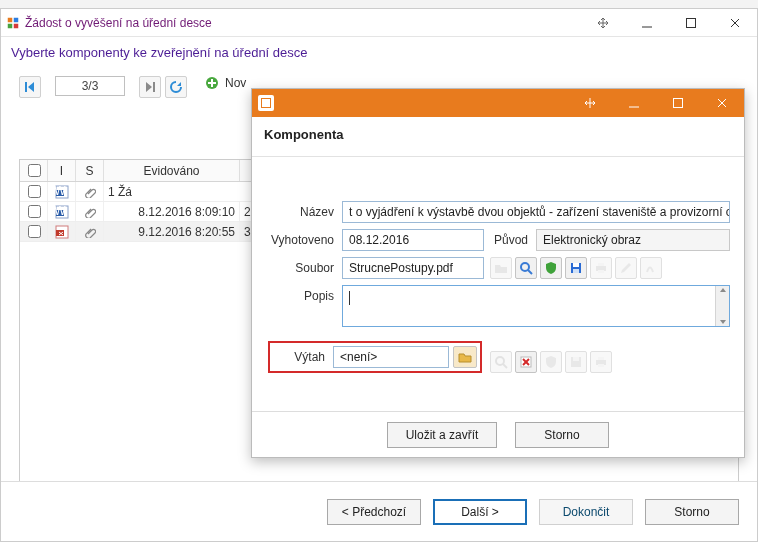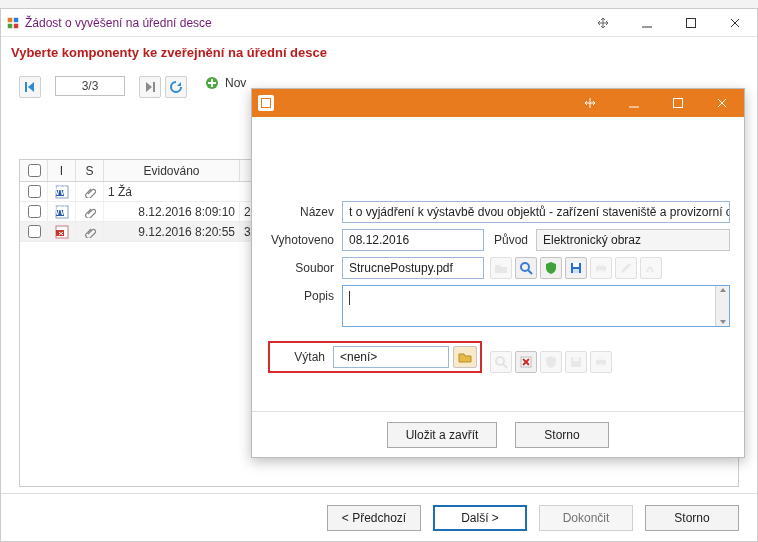--- a/index.html
+++ b/index.html
@@ -8,21 +8,21 @@
 
   
   .parent-window { position: absolute; left: 0; top: 8px; width: 758px; height: 534px; background: #fff; border: 1px solid #ccc; }
   .p-titlebar { height: 28px; display: flex; align-items: center; border-bottom: 1px solid #e5e5e5; }
   .p-title-icon { width: 12px; height: 12px; margin: 0 6px; }
   .p-title { color: #701a75; font-size: 12px; flex: 0 0 auto; margin-right: auto; }
   .p-winbtns { display: flex; }
   .p-winbtn { width: 44px; height: 28px; display: flex; align-items: center; justify-content: center; color: #444; }
   .p-winbtn svg { width: 12px; height: 12px; }
 
-  .p-heading { font-weight: bold; font-size: 13px; padding: 8px 20px 12px 10px; color: #b91c1c; }
+  .p-heading { font-weight: normal; font-size: 13px; padding: 8px 20px 12px 10px; color: #4c1d95; }
 
   .p-toolbar {
     margin: 4px 18px 0 18px;
     height: 24px;
     display: flex;
     gap: 4px;
   }
   .nav-sep { width: 6px; }
   .nav-btn { width: 22px; height: 22px; border: 1px solid #d0d0d0; background: #f6f6f6; display: flex; align-items: center; justify-content: center; border-radius: 2px; }
   .nav-btn svg { width: 14px; height: 14px; }
@@ -42,27 +42,27 @@
   .col-rest{ flex: 1; }
   .grid-body { }
   .g-row { display: flex; height: 20px; border-bottom: 1px solid #eee; }
   .g-row.sel { background: #f2f2f2; }
   .g-cell { border-right: 1px solid #f0f0f0; display: flex; align-items: center; padding: 0 4px; color: #333; }
   .g-cell.center { justify-content: center; padding: 0; }
   .doc-ico { width: 14px; height: 14px; }
   .clip-ico { color: #777; }
 
   .wizard-bar {
-    position: absolute; left: 0; right: 0; bottom: 0; height: 48px;
+    position: absolute; left: 0; right: 0; bottom: 0; height: 60px;
     border-top: 1px solid #ddd; background: #fff;
     display: flex; align-items: center; justify-content: flex-end; gap: 12px; padding-right: 18px; margin-top: 40px;
   }
   .wbtn { min-width: 94px; height: 26px; border: 1px solid #a8a8a8; background: #f4f4f4; display: flex; align-items: center; justify-content: center; color: #222; cursor: pointer; }
   .wbtn.primary { border: 2px solid #1a6fb7; background: #fff; }
-  .wbtn.disabled { color: #737373; border-color: #d0d0d0; background: #f6f6f6; cursor: default; }
+  .wbtn.disabled { color: #0c4a6e; border-color: #d0d0d0; background: #f6f6f6; cursor: default; }
 
   
   .dialog { position: absolute; left: 251px; top: 88px; width: 494px; height: 370px; background: #fff; border: 1px solid #bbb; box-shadow: 0 4px 12px rgba(0,0,0,0.25); }
   .d-titlebar { height: 28px; background: #e87b1e; display: flex; align-items: center; }
   .d-appicon { width: 16px; height: 16px; margin-left: 6px; background: #fff; border-radius: 2px; position: relative; }
   .d-appicon::after { content: ""; position: absolute; inset: 3px; border: 1px solid #e87b1e; }
   .d-spacer { flex: 1; }
   .d-winbtn { width: 44px; height: 28px; display: flex; align-items: center; justify-content: center; color: #fff; }
   .d-winbtn svg { width: 12px; height: 12px; }
 
@@ -273,20 +273,21 @@
           </svg>
         </div>
       <div class="d-winbtn close">
           <svg viewBox="0 0 12 12">
             <line x1="2" y1="2" x2="10" y2="10" stroke="#fff"></line>
             <line x1="10" y1="2" x2="2" y2="10" stroke="#fff"></line>
           </svg>
         </div>
     </div>
 
+    <div class="d-heading">Komponenta</div>
 
     <div class="d-form">
       <div class="form-inner">
 
         <div class="frow">
           <div class="flabel">Název</div>
           <div class="ftext w-nazev">t o vyjádření k výstavbě dvou objektů - zařízení staveniště a provizorní oplocení</div>
         </div>
 
         <div class="frow">

